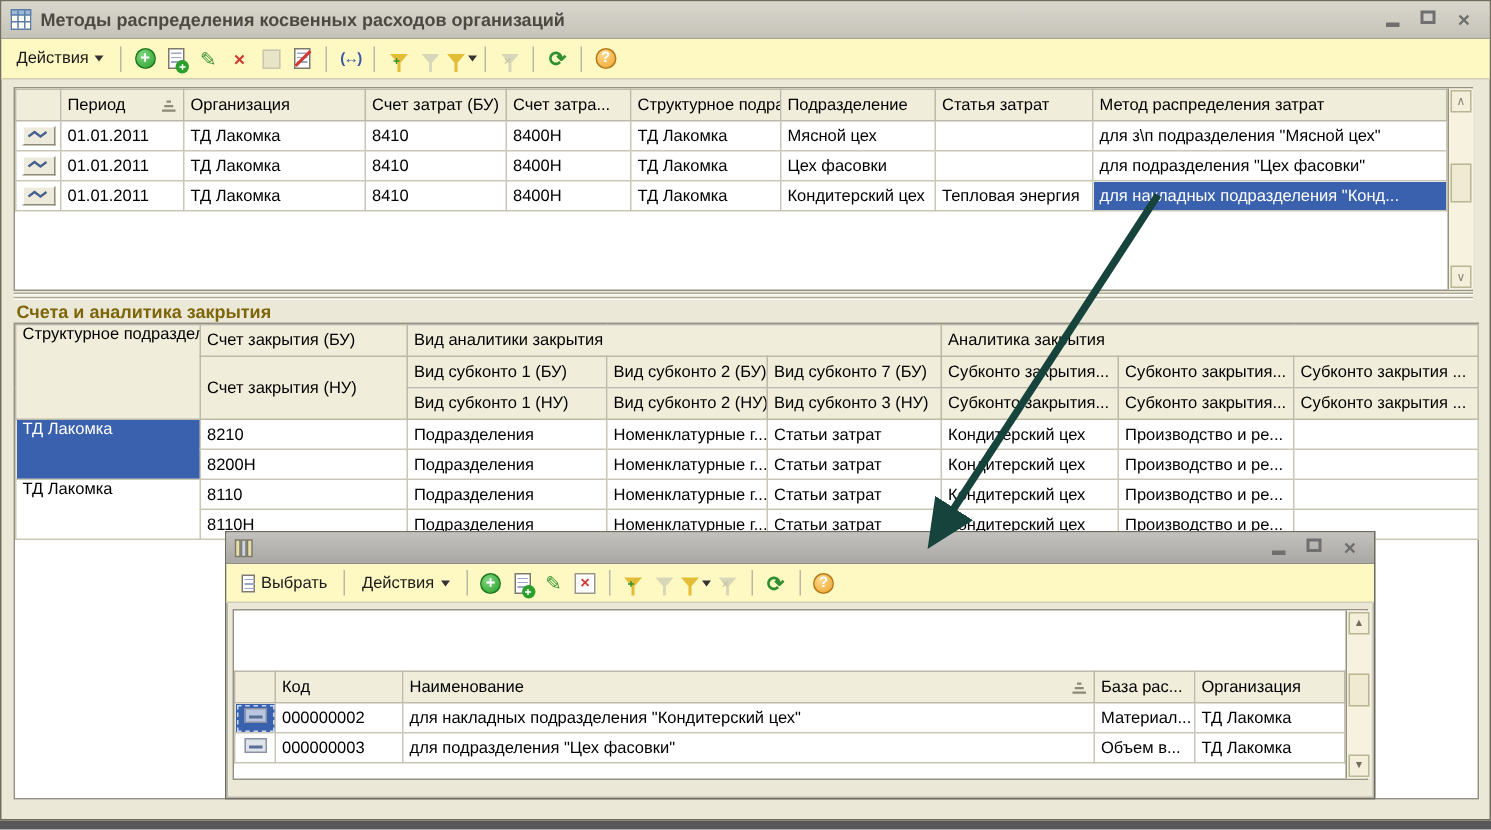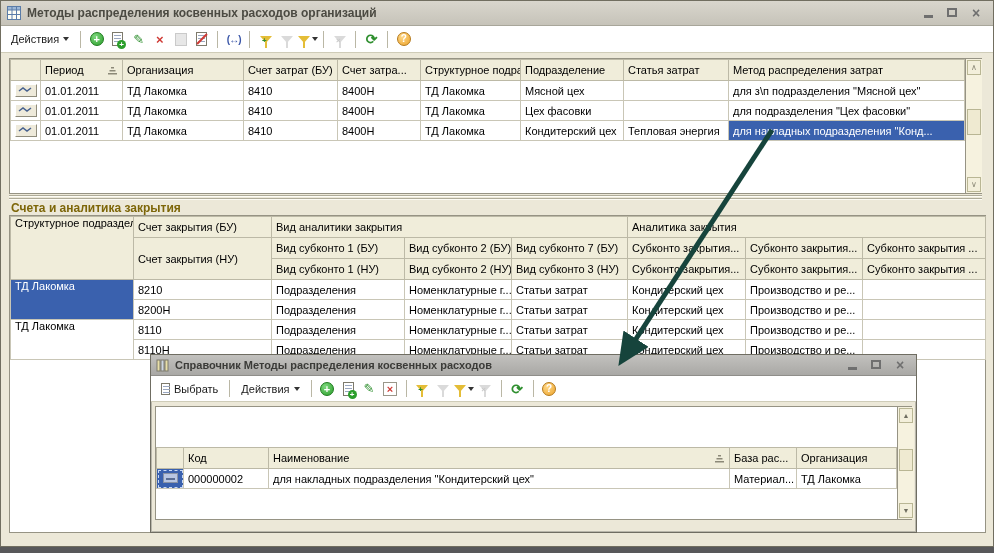--- a/index.html
+++ b/index.html
@@ -11,21 +11,21 @@
     background:#ece8d8; border:1px solid #716e60; }
   .titlebar { height:25px; background:linear-gradient(#d9d6cd,#c6c3b9);
     border-bottom:1px solid #a8a69a; display:flex; align-items:center; gap:6px; padding:4px 6px; }
   .titlebar .wtitle { font-weight:bold; font-size:12px; color:#4b4a42; }
   .wctrls { margin-left:auto; display:flex; gap:10px; align-items:center; padding-right:4px; }
   .wctrl { color:#6f6f6f; font-weight:bold; width:14px; text-align:center; cursor:default; }
   .min-bar { display:inline-block; width:9px; height:3px; background:#6f6f6f; margin-top:9px; }
   .max-box { display:inline-block; width:10px; height:9px; border:2px solid #6f6f6f; }
   .x-glyph { font-size:14px; line-height:14px; }
 
-  .toolbar { height:27px; background:#ffffff; border-bottom:1px solid #cfccb8;
+  .toolbar { height:27px; background:#fef9c3; border-bottom:1px solid #cfccb8;
     display:flex; align-items:center; gap:2px; padding:0 5px; }
   .tb-text-btn { display:flex; align-items:center; gap:4px; padding:2px 5px; color:#1a1a1a; }
   .tb-arrow { width:0; height:0; border-left:3px solid transparent; border-right:3px solid transparent; border-top:4px solid #333; }
   .tb-sep { width:1px; height:17px; background:#bab7a5; margin:0 4px; }
   .ic { width:19px; height:18px; display:inline-flex; align-items:center; justify-content:center; position:relative; }
   .cir-add { width:14px; height:14px; border-radius:50%; background:radial-gradient(circle at 35% 30%,#7ed87e,#2b9e2b);
     border:1px solid #1c7a1c; color:#fff; font-weight:bold; font-size:11px; line-height:12px; text-align:center; }
   .pencil { color:#2f8f2f; font-size:13px; }
   .redx { color:#cf3a35; font-weight:bold; font-size:13px; }
   .date-int { color:#3a56a8; font-weight:bold; font-size:10px; letter-spacing:-1px; }
@@ -357,21 +357,20 @@
   </div>
 </div>
 
 <div class="popup">
   <div class="titlebar">
     <svg width="13" height="13">
       <rect x="1" y="1" width="3" height="11" fill="#e8dfa8" stroke="#7d7a6c"></rect>
       <rect x="5" y="1" width="3" height="11" fill="#cdd6e4" stroke="#7d7a6c"></rect>
       <rect x="9" y="1" width="3" height="11" fill="#e8dfa8" stroke="#7d7a6c"></rect>
     </svg>
-    <span class="wtitle" style="font-weight:bold">Справочник Методы распределения косвенных расходов</span>
     <span class="wctrls">
       <span class="wctrl"><span class="min-bar"></span></span>
       <span class="wctrl"><span class="max-box"></span></span>
       <span class="wctrl x-glyph">×</span>
     </span>
   </div>
   <div class="toolbar">
     <span class="tb-text-btn">
       <span class="doc" style="width:9px;height:12px">
           <span class="lines"></span>
@@ -454,20 +453,27 @@
         <th>База рас...</th>
         <th>Организация</th>
       </tr>
       <tr>
         <td class="c-icon-cell iconsel"><span class="item-ic"></span></td>
         <td>000000002</td>
         <td>для накладных подразделения "Кондитерский цех"</td>
         <td>Материал...</td>
         <td>ТД Лакомка</td>
       </tr>
+      <tr>
+        <td class="c-icon-cell"><span class="item-ic"></span></td>
+        <td>000000003</td>
+        <td>для подразделения "Цех фасовки"</td>
+        <td>Объем в...</td>
+        <td>ТД Лакомка</td>
+      </tr>
     </tbody>
       </table>
     <div class="vscroll">
       <div class="sc-btn up" style="font-size:7px;color:#6f6d60">▲</div>
       <div class="sc-thumb" style="top:42px; height:22px;"></div>
       <div class="sc-btn down" style="font-size:7px;color:#6f6d60">▼</div>
     </div>
   </div>
 </div>
 

